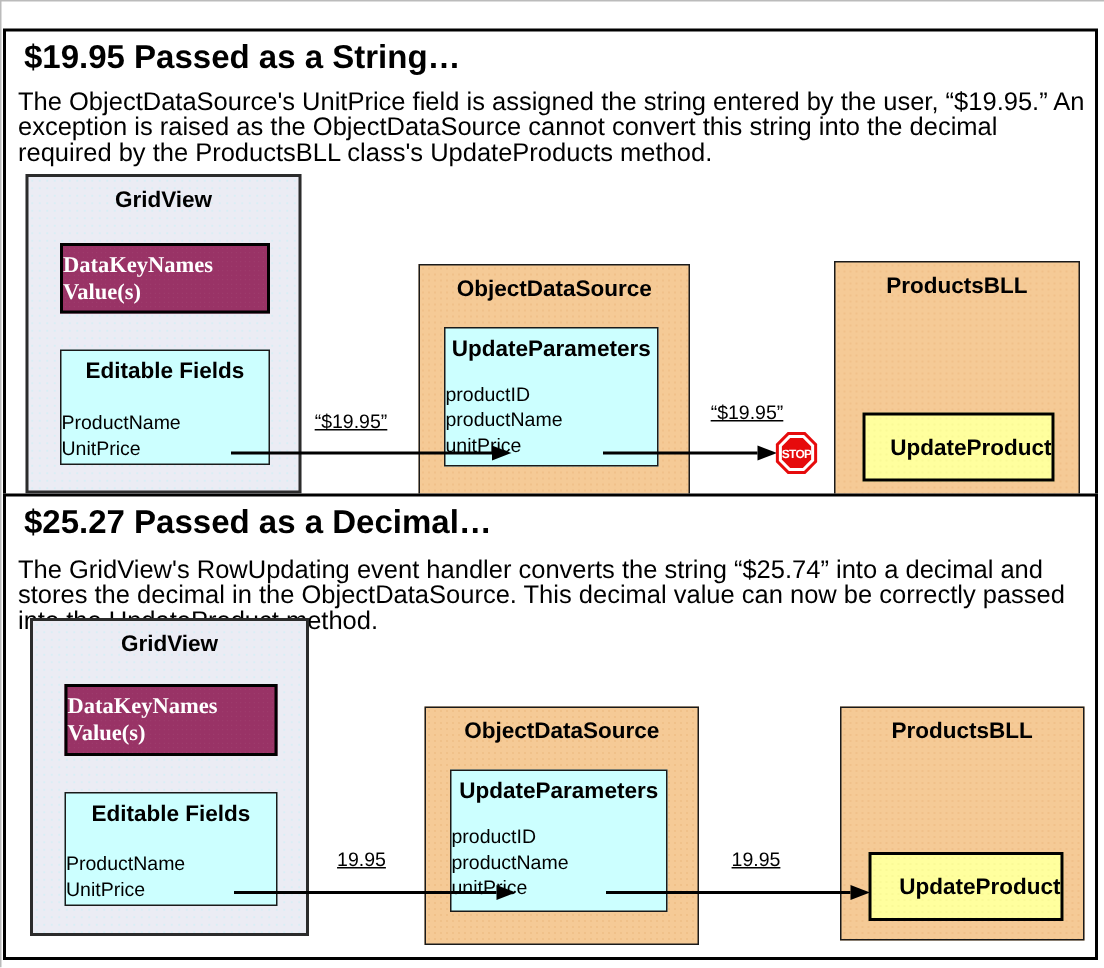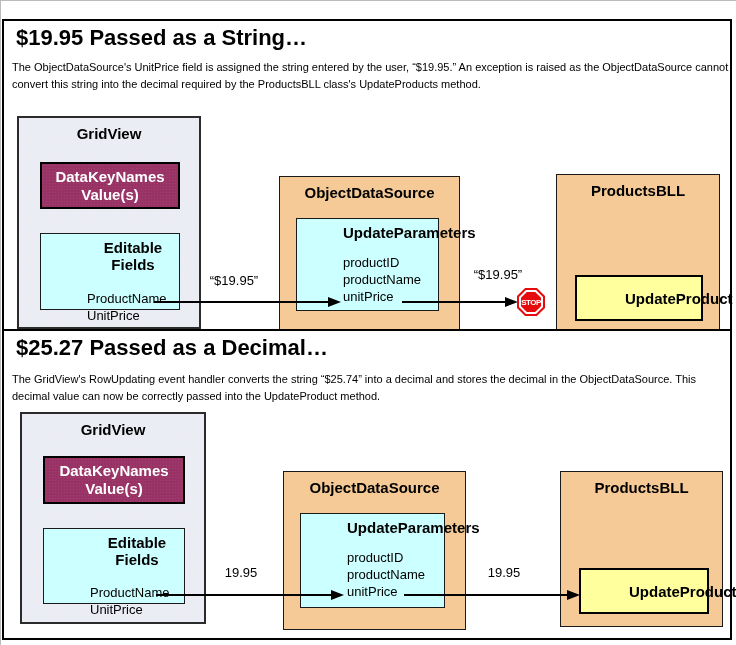--- a/index.html
+++ b/index.html
@@ -11,59 +11,59 @@
   .panel{
     position:absolute;left:1px;width:730px;box-sizing:border-box;
     border:2px solid #000;background:#fff;
   }
   .panel-heading{
     position:absolute;left:12px;top:4px;margin:0;
     font-size:22px;font-weight:bold;letter-spacing:0;
   }
   .panel-desc{
     position:absolute;left:8px;top:38px;width:717px;margin:0;
-    font-size:11px;line-height:17px;
+    font-size:17px;line-height:17px;
   }
   .box{position:absolute;box-sizing:border-box;}
   .lav{
     background-color:#ebecf4;border:2px solid #2b2b2b;
     background-image:radial-gradient(#d9eef5 18%, rgba(0,0,0,0) 19%);
     background-size:5px 5px;
   }
   .magenta{
     background-color:#993366;border:2px solid #000;color:#fff;
     background-image:radial-gradient(rgba(255,255,255,0.07) 20%, rgba(0,0,0,0) 21%);
     background-size:3px 3px;
   }
-  .cyan{background-color:#ccffff;border:1px solid #1a1a1a;padding-left:46px;}
+  .cyan{background-color:#ccffff;border:1px solid #1a1a1a;}
   .tan{
     background-color:#f5ca96;border:1px solid #1a1a1a;
     background-image:radial-gradient(#e7ae71 16%, rgba(0,0,0,0) 17%);
     background-size:4px 4px;
   }
   .yellow{
     background-color:#ffff9e;border:2px solid #000;
     background-image:radial-gradient(#efef88 16%, rgba(0,0,0,0) 17%);
     background-size:4px 4px;
-    display:flex;align-items:center;justify-content:flex-start;
+    display:flex;align-items:center;justify-content:flex-end;
     font-size:15px;font-weight:bold;padding-left:48px;
   }
   .box-title{font-size:15px;font-weight:bold;text-align:center;padding-top:7px;}
   .inner-title{font-size:15px;font-weight:bold;text-align:center;padding-top:5px;}
-  .dk-line{font-size:15px;font-weight:bold;text-align:center;line-height:18px;}
+  .dk-line{font-size:15px;font-weight:bold;text-align:left;line-height:18px;font-family:Liberation Serif, serif;}
   .dk-wrap{padding-top:4px;}
   .items{font-size:13px;line-height:17px;text-align:left;}
   .hline{position:absolute;height:2px;background:#000;}
   .ahead{
     position:absolute;width:0;height:0;
     border-top:5px solid transparent;border-bottom:5px solid transparent;
     border-left:13px solid #000;
   }
   .arrow-label{
-    position:absolute;font-size:13px;text-align:center;white-space:nowrap;
+    position:absolute;font-size:13px;text-align:center;white-space:nowrap;text-decoration:underline;
   }
   .stop{position:absolute;width:28px;height:28px;}
   .oct{clip-path:polygon(29% 0, 71% 0, 100% 29%, 100% 71%, 71% 100%, 29% 100%, 0 71%, 0 29%);}
   .stop .o1{position:absolute;inset:0;background:#e60b0c;}
   .stop .o2{position:absolute;inset:2px;background:#fff;}
   .stop .o3{
     position:absolute;inset:4px;background:#e60b0c;
     display:flex;align-items:center;justify-content:center;
     color:#fff;font-size:8px;font-weight:bold;letter-spacing:-0.5px;
   }

